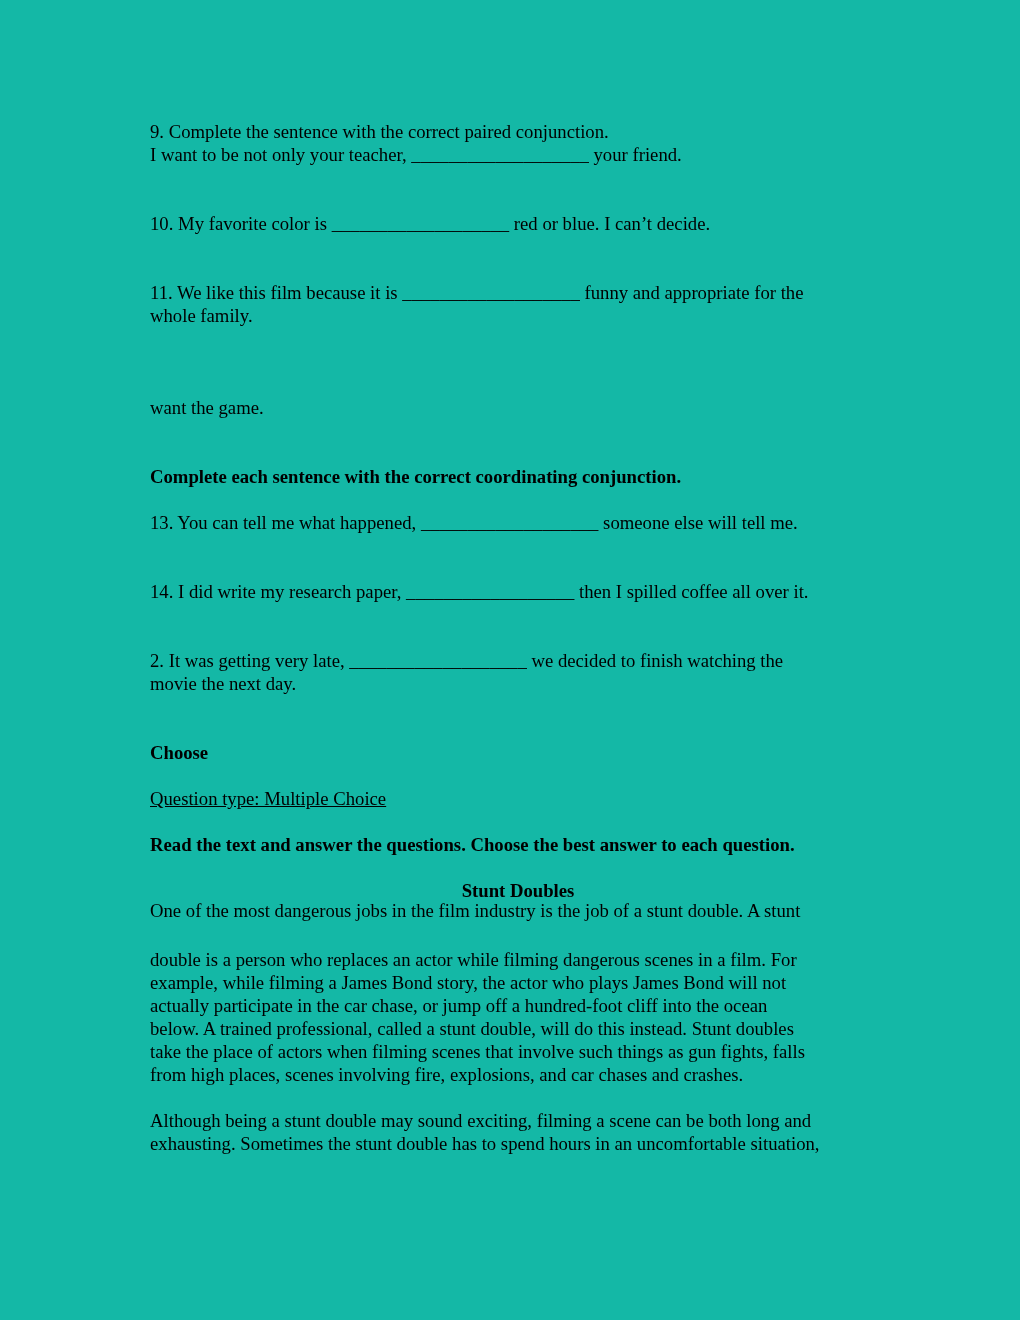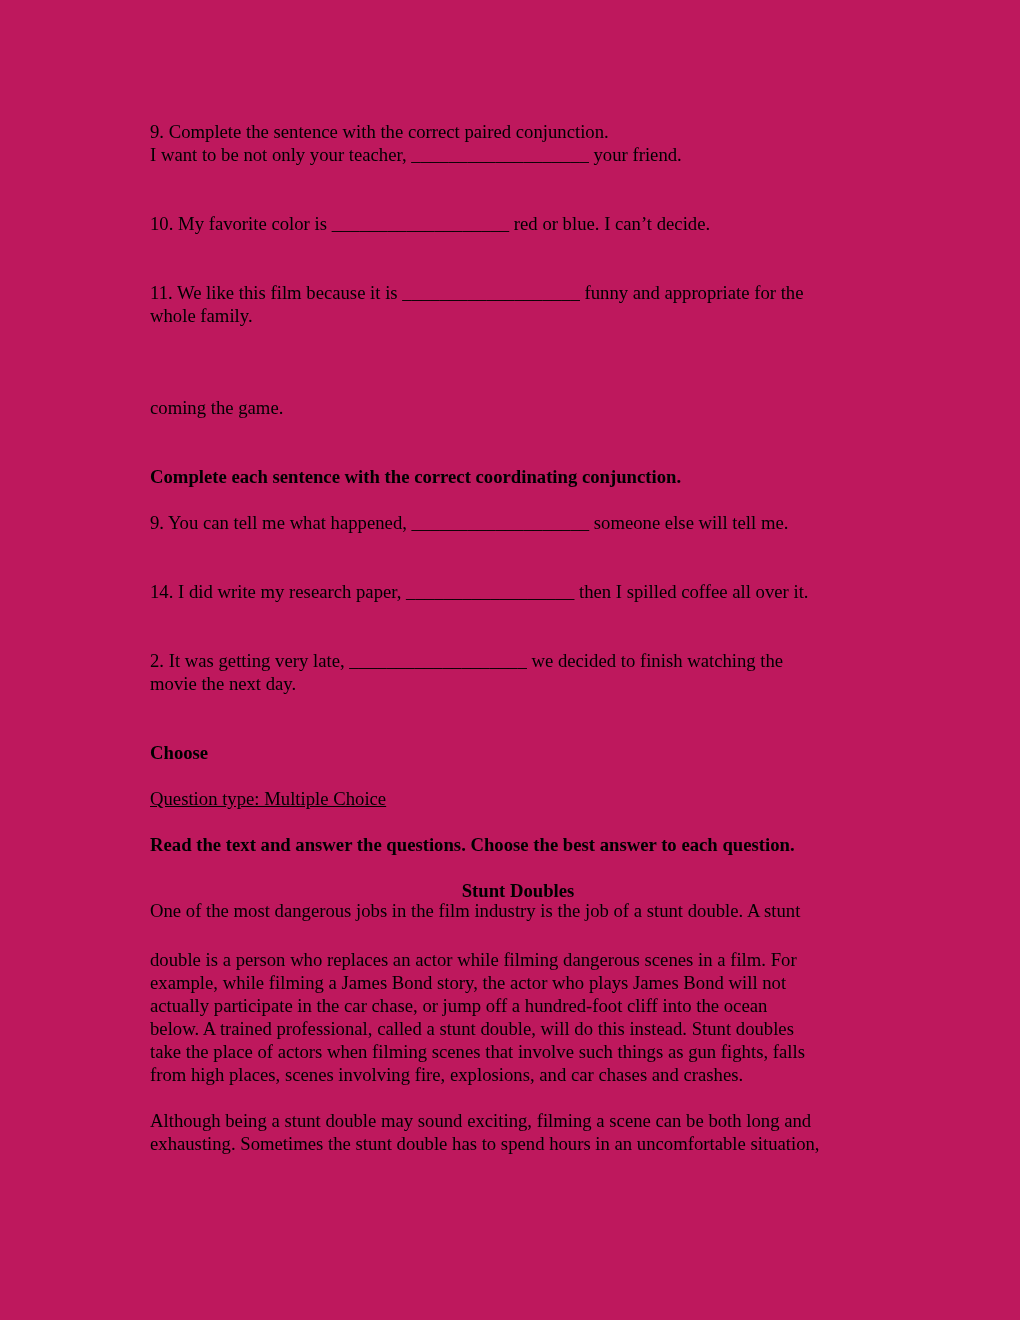--- a/index.html
+++ b/index.html
@@ -1,17 +1,17 @@
 <!DOCTYPE html>
 <html><head>
   <meta charset="utf-8">
   <style>
     html, body { margin: 0; padding: 0; background: #ffffff; }
     body { width: 1020px; height: 1320px; position: relative; overflow: hidden; }
-    .page { position: absolute; left: 0; top: 0; width: 1020px; height: 1320px; background: #be185d; text-decoration: underline; }
+    .page { position: absolute; left: 0; top: 0; width: 1020px; height: 1320px; background: #14b8a6; text-decoration: underline; }
     .line {
       position: absolute;
       left: 150px;
       font-family: "Liberation Serif", "DejaVu Serif", serif;
       font-size: 18.7px;
       color: #000000;
       white-space: nowrap;
       line-height: 23px;
     }
     .bold { font-weight: bold; }
@@ -24,25 +24,25 @@
 <div class="page">
 
   <div class="line" style="top:120px;">9. Complete the sentence with the correct paired conjunction.</div>
   <div class="line" style="top:143px;">I want to be not only your teacher, ___________________ your friend.</div>
 
   <div class="line" style="top:212px;">10. My favorite color is ___________________ red or blue. I can’t decide.</div>
 
   <div class="line" style="top:281px;">11. We like this film because it is ___________________ funny and appropriate for the</div>
   <div class="line" style="top:304px;">whole family.</div>
 
-  <div class="line" style="top:396px;">coming the game.</div>
+  <div class="line" style="top:396px;">want the game.</div>
 
   <div class="line bold" style="top:465px;">Complete each sentence with the correct coordinating conjunction.</div>
 
-  <div class="line" style="top:511px;">9. You can tell me what happened, ___________________ someone else will tell me.</div>
+  <div class="line" style="top:511px;">13. You can tell me what happened, ___________________ someone else will tell me.</div>
 
   <div class="line" style="top:580px;">14. I did write my research paper, __________________ then I spilled coffee all over it.</div>
 
   <div class="line" style="top:649px;">2. It was getting very late, ___________________ we decided to finish watching the</div>
   <div class="line" style="top:672px;">movie the next day.</div>
 
   <div class="line bold" style="top:741px;">Choose</div>
   <div class="line underline" style="top:787px;">Question type: Multiple Choice</div>
   <div class="line bold" style="top:833px;">Read the text and answer the questions. Choose the best answer to each question.</div>
 

